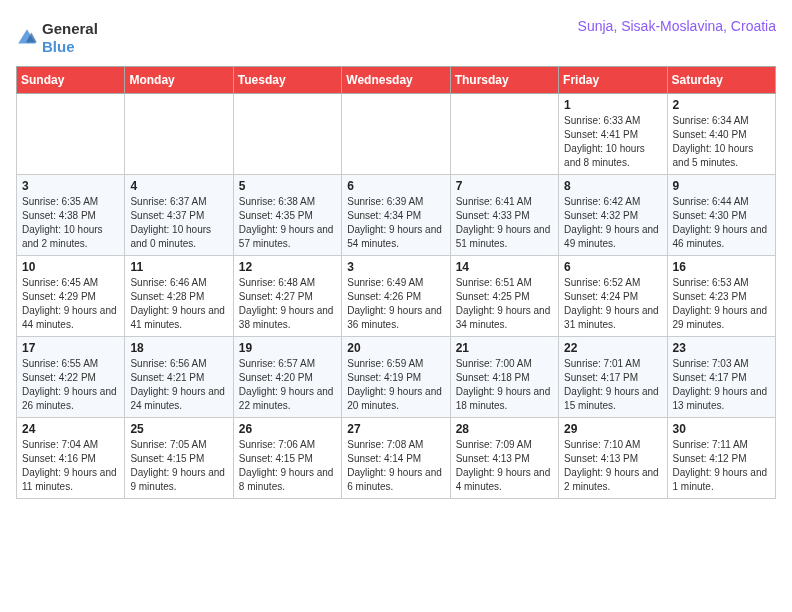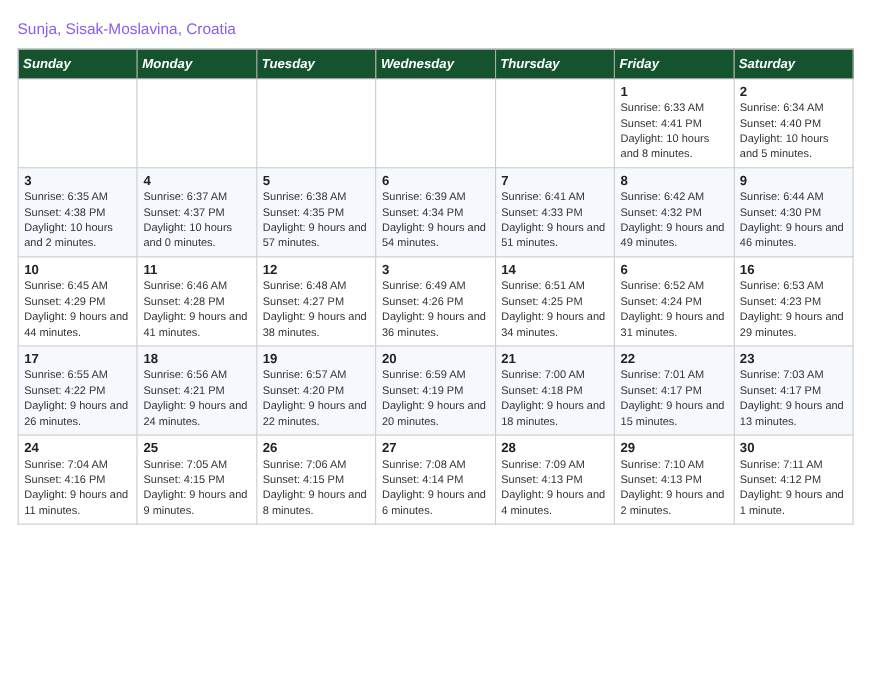--- a/index.html
+++ b/index.html
@@ -51,28 +51,27 @@
       font-size: 14px;
       color: #8b5cf6;
       margin-top: 2px;
     }
     .calendar {
       width: 100%;
       border-collapse: collapse;
       font-size: 10.5px;
     }
     .calendar th {
-      background-color: #14532d;
+      background-color: #ef4444;
       color: #fff;
       padding: 6px 4px;
       text-align: left;
       font-size: 12px;
       font-weight: bold;
       border: 1px solid #aaa;
-      font-style: italic;
     }
     .calendar td {
       border: 1px solid #ccc;
       vertical-align: top;
       padding: 4px 5px;
       width: 108px;
       min-height: 80px;
       background: #fff;
     }
     .calendar tr:nth-child(even) td {
@@ -94,20 +93,33 @@
       line-height: 1.4;
     }
     .empty-cell {
       background: #fff !important;
     }
   </style>
 </head>
 <body>
 
 <div class="header-area">
+  <div class="logo">
+    <svg class="logo-icon" viewBox="0 0 40 40" xmlns="http://www.w3.org/2000/svg">
+      <rect x="0" y="0" width="40" height="40" fill="none"></rect>
+      <polygon points="20,4 36,30 4,30" fill="#4a90d9" opacity="0.85"></polygon>
+      <polygon points="28,10 38,28 18,28" fill="#2a5fa0" opacity="0.7"></polygon>
+    </svg>
+    <div>
+      <div>
+        <span class="logo-text-general">General</span><br>
+        <span class="logo-text-blue">Blue</span>
+      </div>
+    </div>
+  </div>
   <div class="title-area">
     <div class="subtitle">Sunja, Sisak-Moslavina, Croatia</div>
   </div>
 </div>
 
 <table class="calendar">
   <thead>
     <tr>
     <th>Sunday</th>
         <th>Monday</th>

